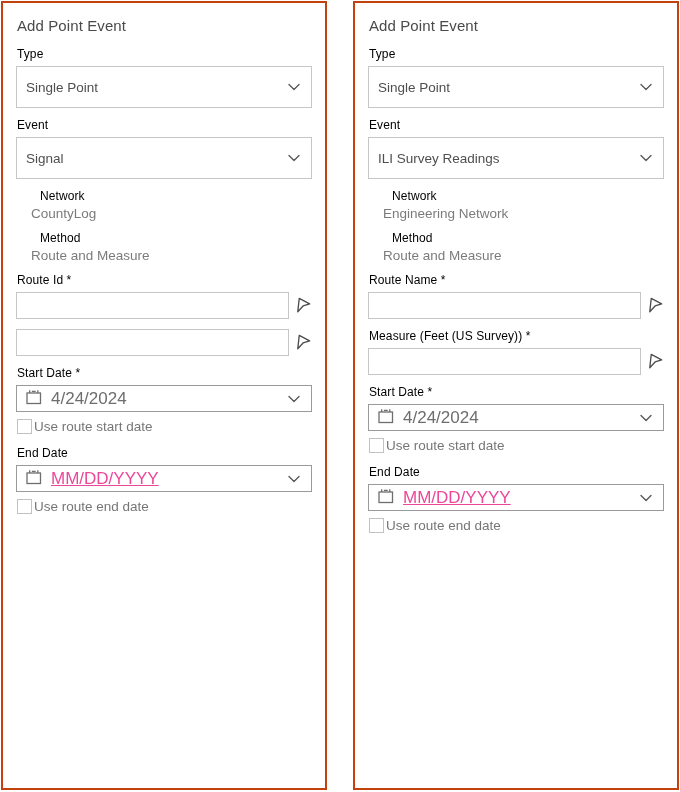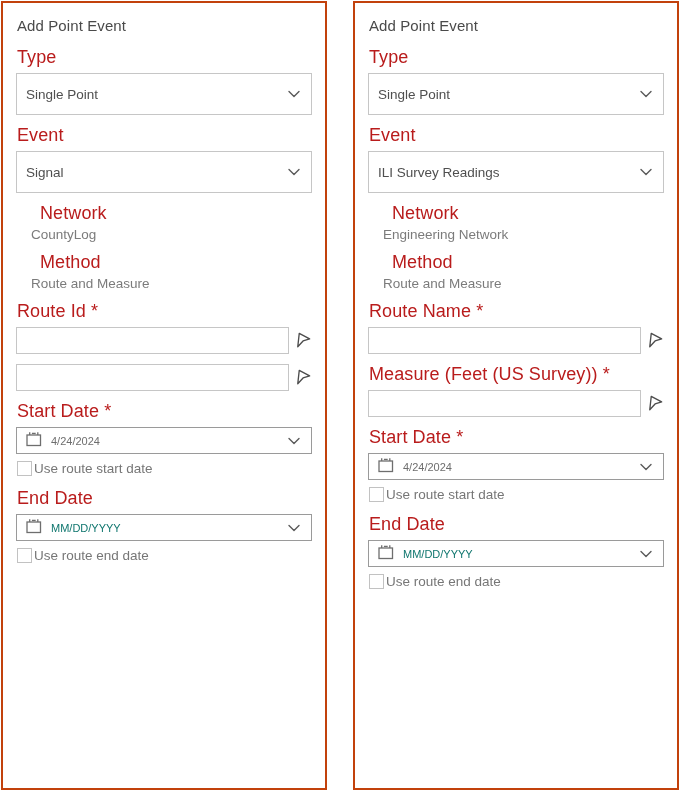--- a/index.html
+++ b/index.html
@@ -22,21 +22,21 @@
   .panel-left  { left: 1px; }
   .panel-right { left: 353px; }
 
   .panel-title {
     font-size: 15px; color: #4a4a4a;
     margin: 0 0 13px 1px; font-weight: 400;
     letter-spacing: 0.1px;
   }
   .field { margin-bottom: 10px; }
   .field-label {
-    font-size: 18px; color: #b91c1c;
+    font-size: 12px; color: #000000;
     margin: 0 0 5px 1px; letter-spacing: 0.1px;
   }
   .field.static .field-label { margin-bottom: 3px; margin-left: 24px; }
   .field-value { font-size: 13.5px; color: #7b7b7b; margin-left: 15px; }
 
   .selectbox {
     height: 42px; width: 100%;
     border: 1px solid #c6c6c6; background: #fff;
     display: flex; align-items: center; justify-content: space-between;
     padding: 0 10px 0 9px;
@@ -57,22 +57,22 @@
     flex: 0 0 auto; display: inline-flex;
     padding: 0; border: none; background: transparent; cursor: pointer;
   }
 
   .datebox {
     height: 27px; width: 100%;
     border: 1px solid #9a9a9a; background: #fff;
     display: flex; align-items: center; gap: 9px;
     padding: 0 10px 0 8px; cursor: pointer;
   }
-  .datebox .date-text { flex: 1; font-size: 11px; color: #6e6e6e; }
-  .datebox .date-text.placeholder { color: #0f766e; }
+  .datebox .date-text { flex: 1; font-size: 17px; color: #6e6e6e; }
+  .datebox .date-text.placeholder { color: #ec4899; text-decoration: underline; }
 
   .checkbox-row {
     display: flex; align-items: center; gap: 2px;
     margin: 7px 0 12px 1px;
     text-align: center;
   }
   .checkbox {
     width: 15px; height: 15px; flex: 0 0 auto;
     border: 1px solid #c2c2c2; background: #fff; cursor: pointer;
   }

